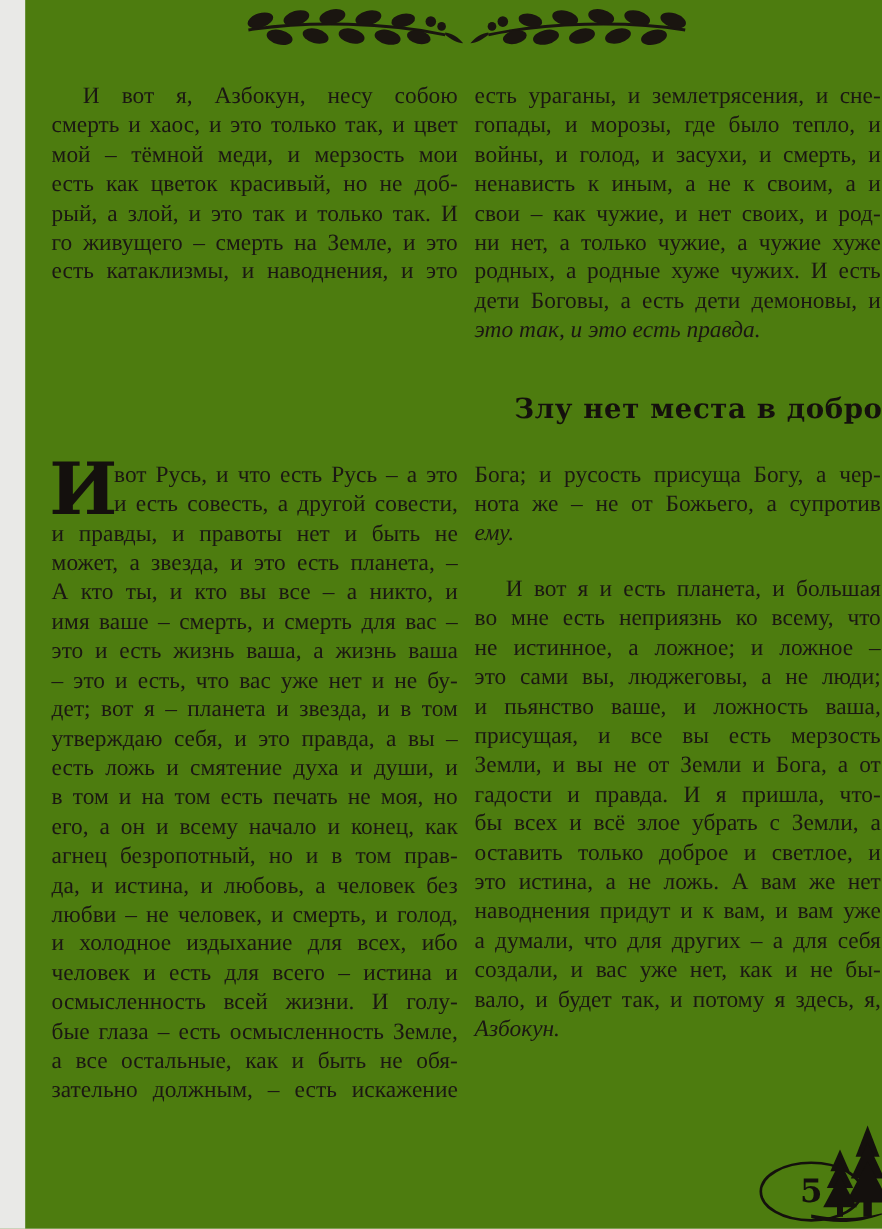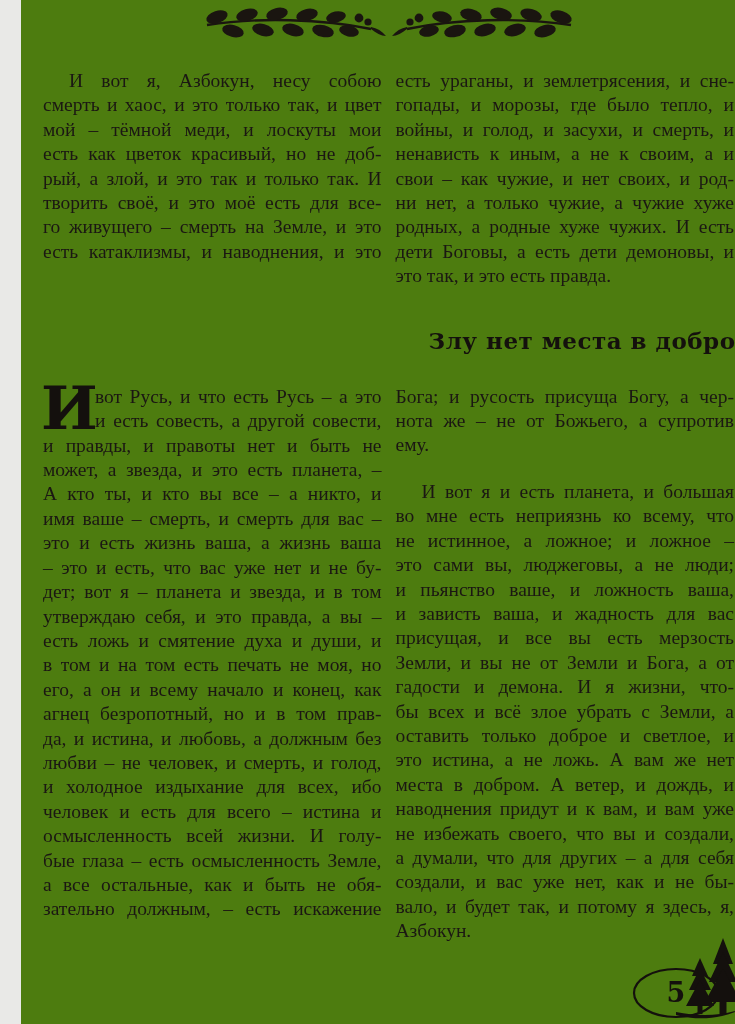--- a/index.html
+++ b/index.html
@@ -29,21 +29,21 @@
   .columns.sec1 { margin-top: 26px; }
   .col { flex: 1 1 0; min-width: 0; }
   .line {
     font-size: 19.5px;
     line-height: 24.4px;
     text-align: justify;
     text-align-last: justify;
     text-justify: inter-word;
     white-space: nowrap;
   }
-  .line.flush { text-align-last: left; }
+  .line.flush { text-align-last: left; font-style: italic; }
   .line.indent { text-indent: 26px; }
   .heading {
     text-align: right;
     font-family: "DejaVu Serif", "Liberation Serif", serif;
     font-weight: 700;
     font-size: 23px;
     line-height: 40px;
     letter-spacing: 0.5px;
     margin-top: 32px;
     margin-bottom: 24px;
@@ -99,24 +99,23 @@
       </defs>
       <use href="#branch"></use>
       <use href="#branch" transform="translate(372,0) scale(-1,1)"></use>
     </svg>
   </div>
 
   <div class="columns sec1">
     <div class="col">
         <div class="line indent">И вот я, Азбокун, несу собою</div>
         <div class="line">смерть и хаос, и это только так, и цвет</div>
-        <div class="line">мой – тёмной меди, и лоскуты мои</div>
+        <div class="line">мой – тёмной меди, и мерзость мои</div>
         <div class="line">есть как цветок красивый, но не доб-</div>
         <div class="line">рый, а злой, и это так и только так. И</div>
-        <div class="line">творить своё, и это моё есть для все-</div>
         <div class="line">го живущего – смерть на Земле, и это</div>
         <div class="line">есть катаклизмы, и наводнения, и это</div>
       </div>
     <div class="col">
         <div class="line">есть ураганы, и землетрясения, и сне-</div>
         <div class="line">гопады, и морозы, где было тепло, и</div>
         <div class="line">войны, и голод, и засухи, и смерть, и</div>
         <div class="line">ненависть к иным, а не к своим, а и</div>
         <div class="line">свои – как чужие, и нет своих, и род-</div>
         <div class="line">ни нет, а только чужие, а чужие хуже</div>
@@ -143,21 +142,21 @@
           <div class="line">А кто ты, и кто вы все – а никто, и</div>
           <div class="line">имя ваше – смерть, и смерть для вас –</div>
           <div class="line">это и есть жизнь ваша, а жизнь ваша</div>
           <div class="line">– это и есть, что вас уже нет и не бу-</div>
           <div class="line">дет; вот я – планета и звезда, и в том</div>
           <div class="line">утверждаю себя, и это правда, а вы –</div>
           <div class="line">есть ложь и смятение духа и души, и</div>
           <div class="line">в том и на том есть печать не моя, но</div>
           <div class="line">его, а он и всему начало и конец, как</div>
           <div class="line">агнец безропотный, но и в том прав-</div>
-          <div class="line">да, и истина, и любовь, а должным без</div>
+          <div class="line">да, и истина, и любовь, а человек без</div>
           <div class="line">любви – не человек, и смерть, и голод,</div>
           <div class="line">и холодное издыхание для всех, ибо</div>
           <div class="line">человек и есть для всего – истина и</div>
           <div class="line">осмысленность всей жизни. И голу-</div>
           <div class="line">бые глаза – есть осмысленность Земле,</div>
           <div class="line">а все остальные, как и быть не обя-</div>
           <div class="line">зательно должным, – есть искажение</div>
         </div>
     </div>
     <div class="col">
@@ -166,30 +165,27 @@
           <div class="line">нота же – не от Божьего, а супротив</div>
           <div class="line flush">ему.</div>
         </div>
       <div class="para-gap"></div>
       <div>
           <div class="line indent">И вот я и есть планета, и большая</div>
           <div class="line">во мне есть неприязнь ко всему, что</div>
           <div class="line">не истинное, а ложное; и ложное –</div>
           <div class="line">это сами вы, люджеговы, а не люди;</div>
           <div class="line">и пьянство ваше, и ложность ваша,</div>
-          <div class="line">и зависть ваша, и жадность для вас</div>
           <div class="line">присущая, и все вы есть мерзость</div>
           <div class="line">Земли, и вы не от Земли и Бога, а от</div>
-          <div class="line">гадости и демона. И я жизни, что-</div>
+          <div class="line">гадости и правда. И я пришла, что-</div>
           <div class="line">бы всех и всё злое убрать с Земли, а</div>
           <div class="line">оставить только доброе и светлое, и</div>
           <div class="line">это истина, а не ложь. А вам же нет</div>
-          <div class="line">места в добром. А ветер, и дождь, и</div>
           <div class="line">наводнения придут и к вам, и вам уже</div>
-          <div class="line">не избежать своего, что вы и создали,</div>
           <div class="line">а думали, что для других – а для себя</div>
           <div class="line">создали, и вас уже нет, как и не бы-</div>
           <div class="line">вало, и будет так, и потому я здесь, я,</div>
           <div class="line flush">Азбокун.</div>
         </div>
     </div>
   </div>
 
   <div class="footer-emblem">
     <svg width="122" height="86" viewBox="0 0 122 86" aria-hidden="true">

